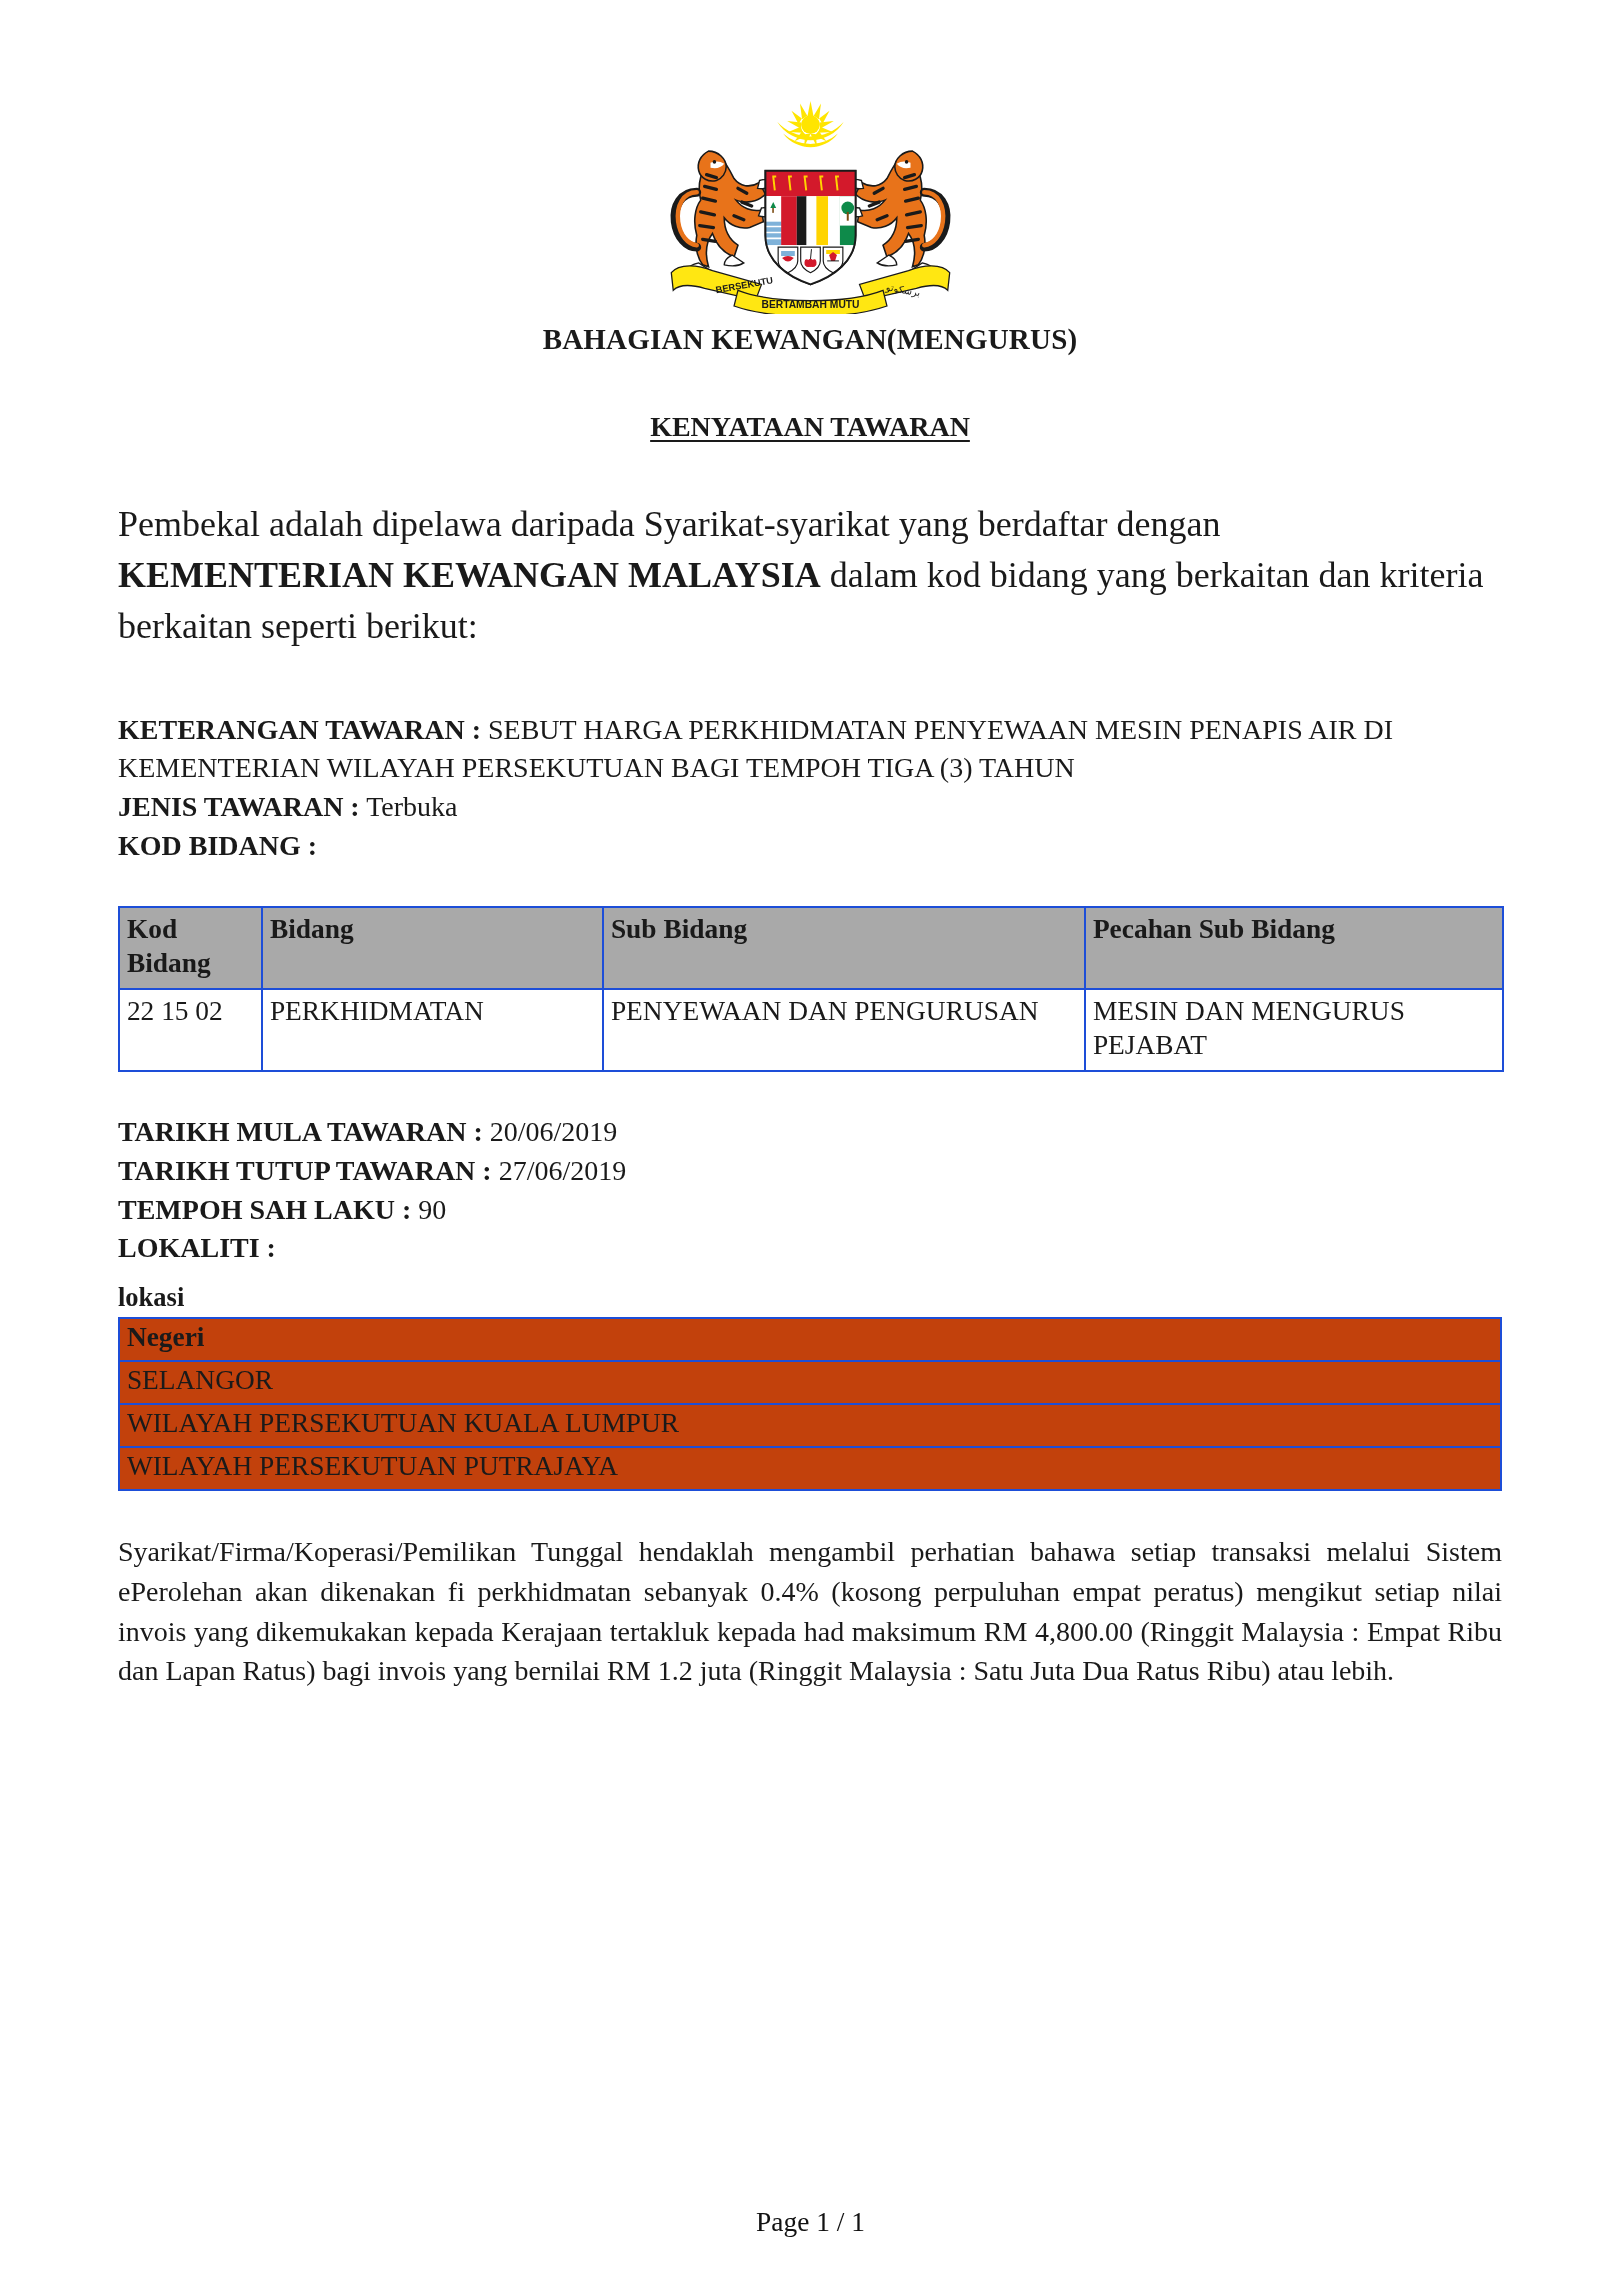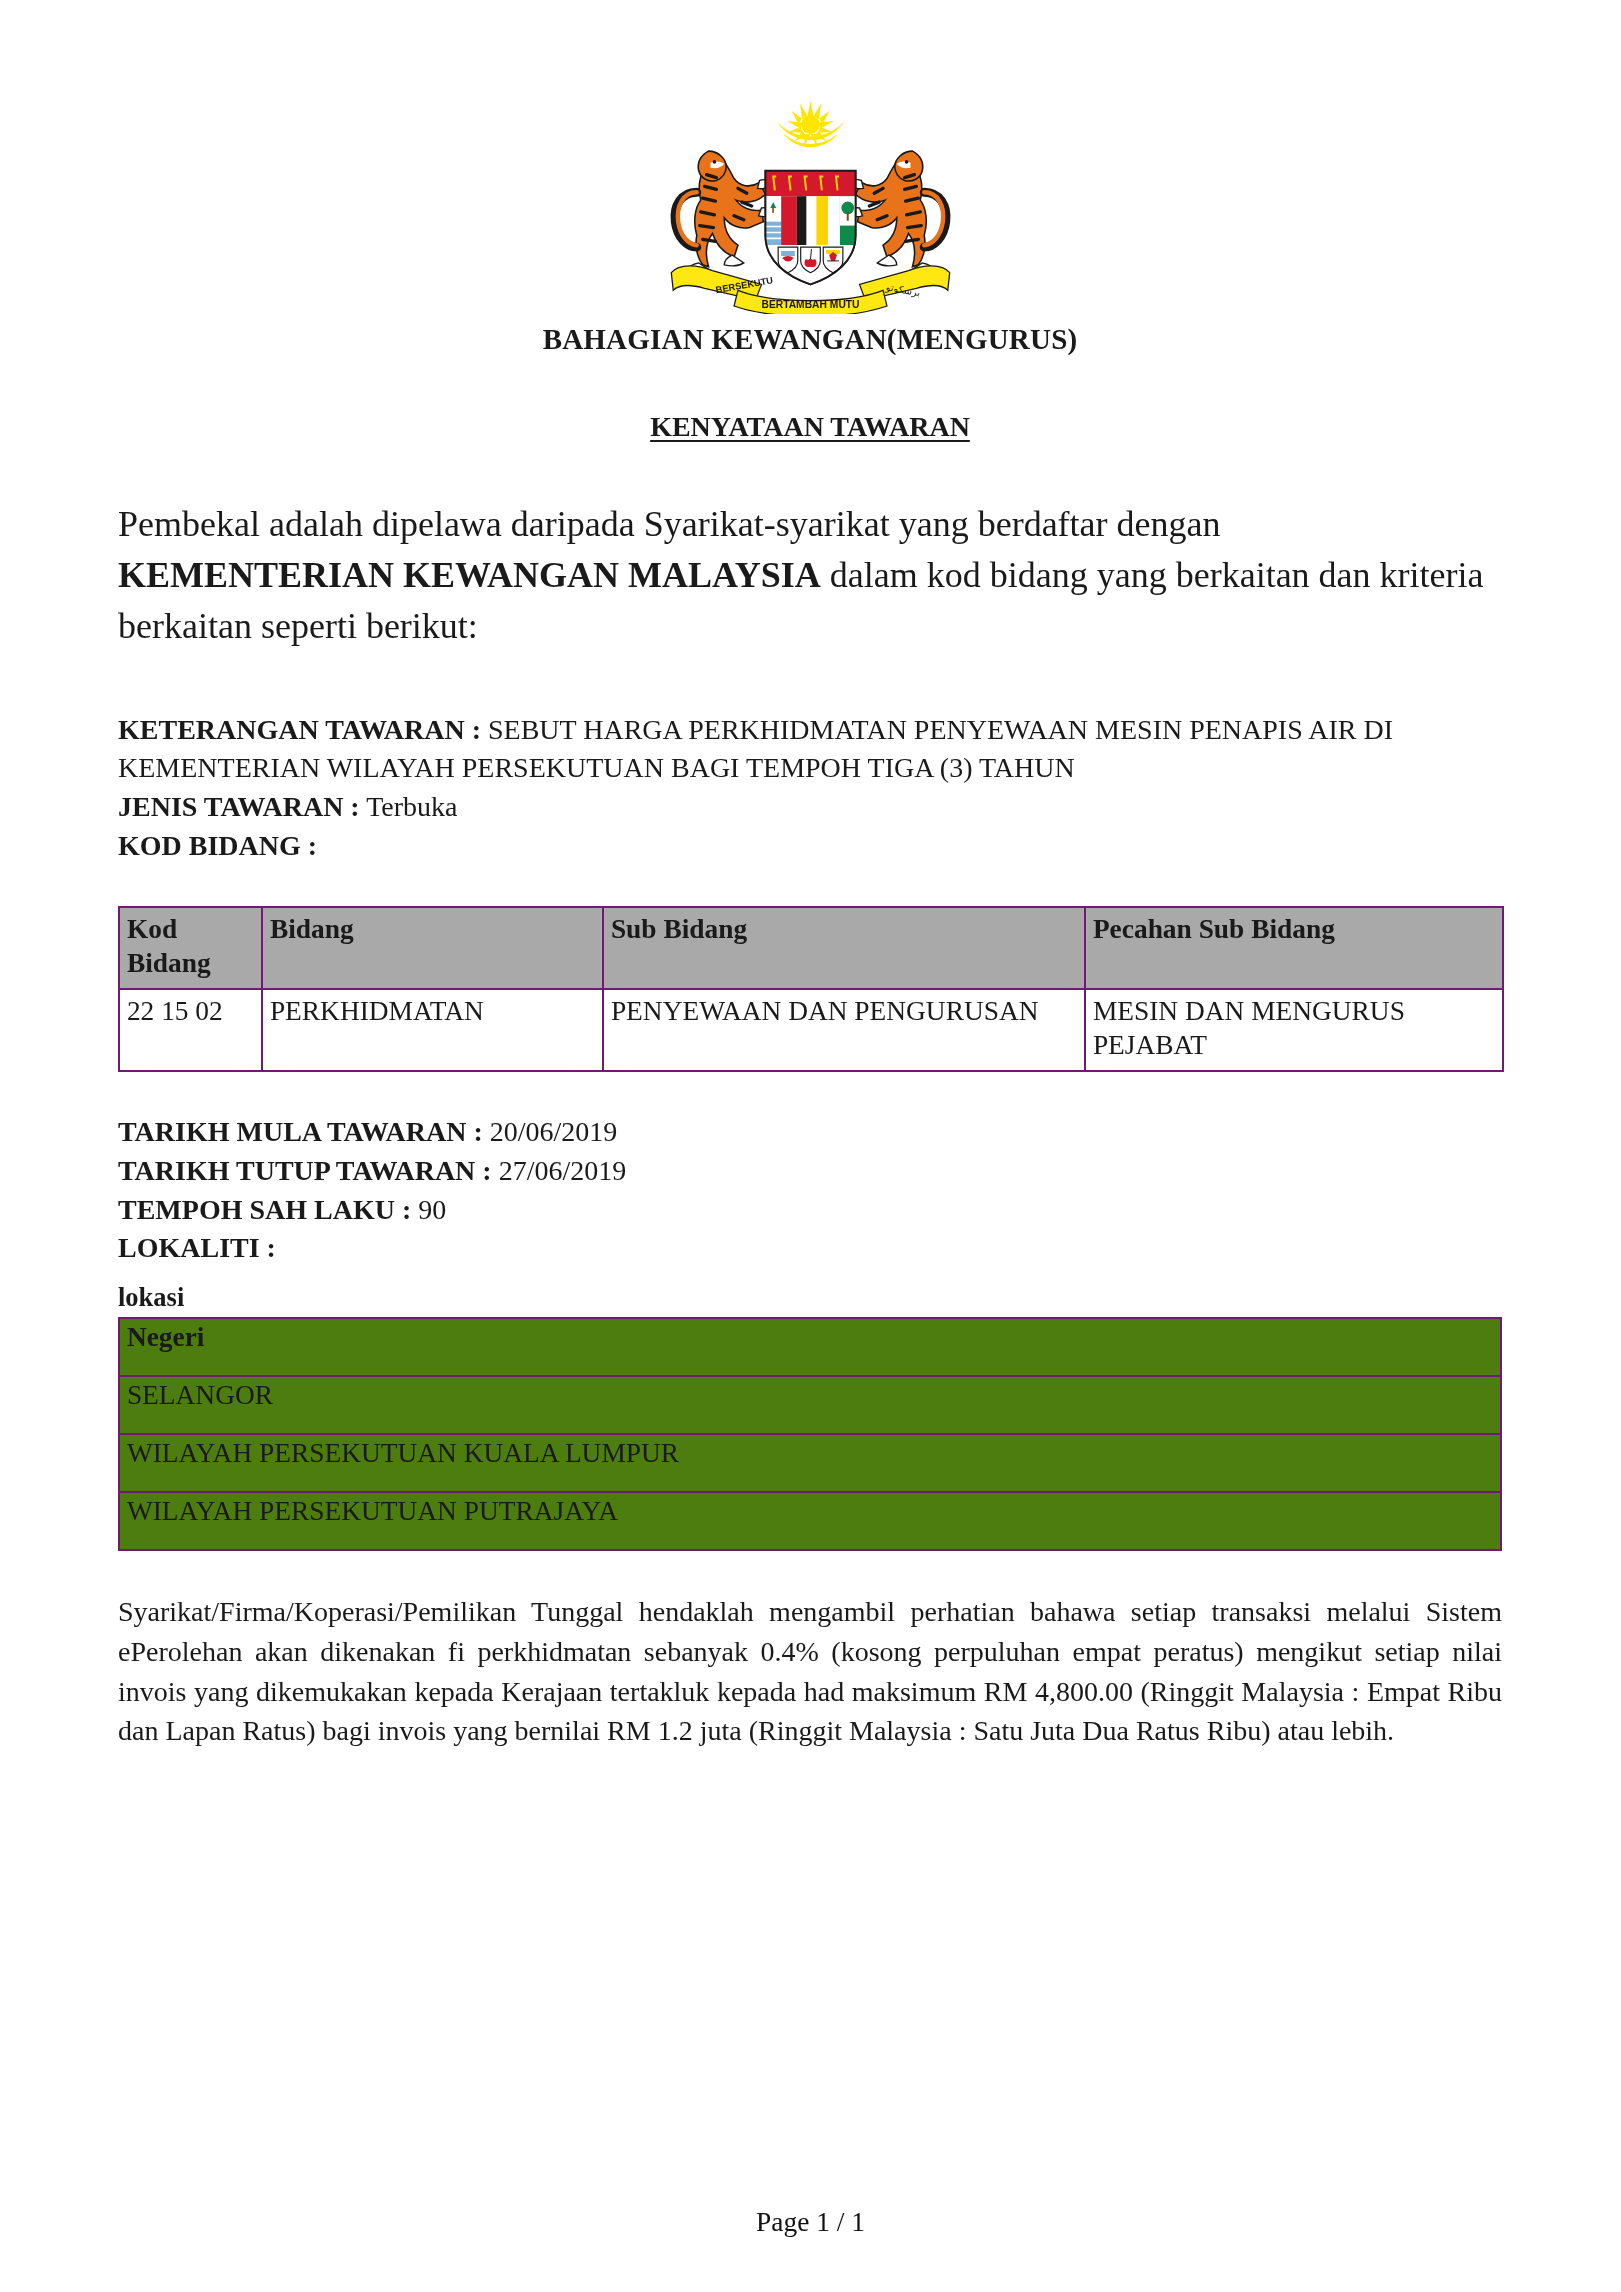--- a/index.html
+++ b/index.html
@@ -82,21 +82,21 @@
 
   
   table.doc-table {
     border-collapse: collapse;
     width: 1384px;
     table-layout: fixed;
     font-size: 27.4px;
   }
   table.doc-table th,
   table.doc-table td {
-    border: 2px solid #701a75;
+    border: 2px solid #1d4ed8;
     vertical-align: top;
     padding: 4.9px 7.8px 4.9px 6.9px;
     line-height: 1.22;
     text-align: left;
   }
   table.kod-table th {
     background: #a9a9a9;
     font-weight: bold;
     height: 82px;
   }
@@ -112,22 +112,22 @@
   .col-pec   { width: 418px; }
 
   .lokasi-label {
     font-size: 26.5px;
     font-weight: bold;
     margin: 0 0 3.9px 0;
     line-height: 1.2;
   }
   table.lokasi-table th,
   table.lokasi-table td {
-    background: #4d7c0f;
-    height: 58px;
+    background: #c2410c;
+    height: 43px;
     padding: 2px 7.8px 3.9px 6.9px;
   }
   table.lokasi-table th { font-weight: bold; }
   table.lokasi-table td { font-weight: normal; }
 
   
   .note {
     font-size: 28px;
     line-height: 1.42;
     text-align: justify;

